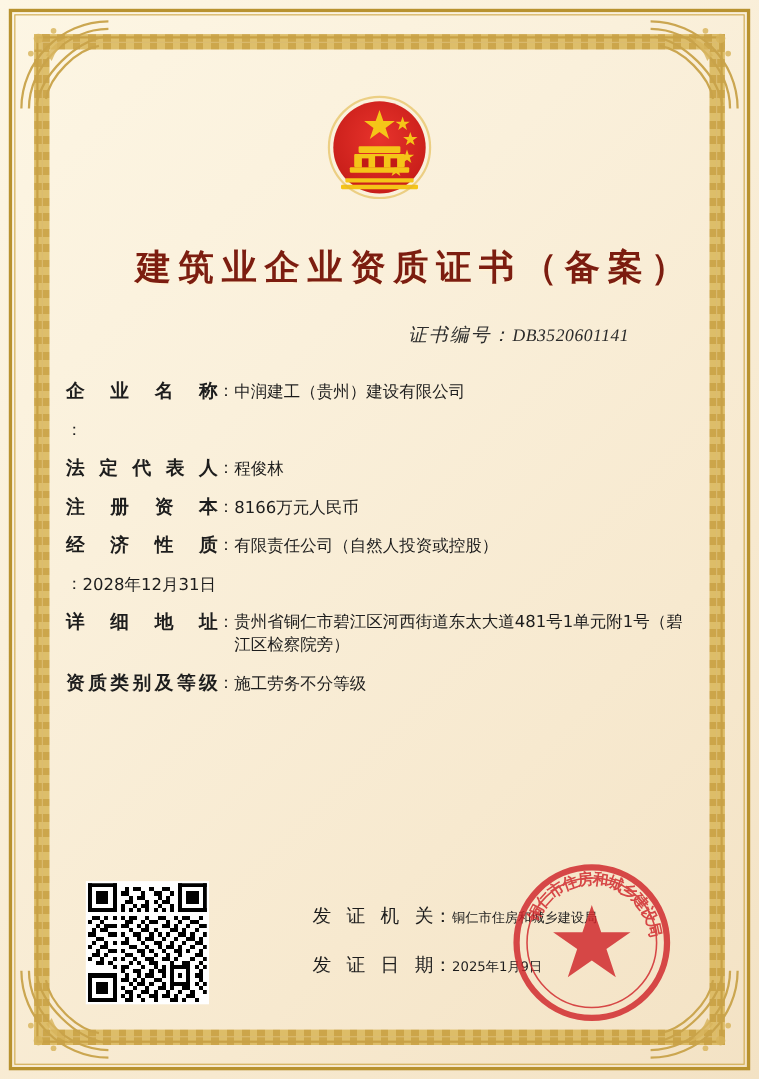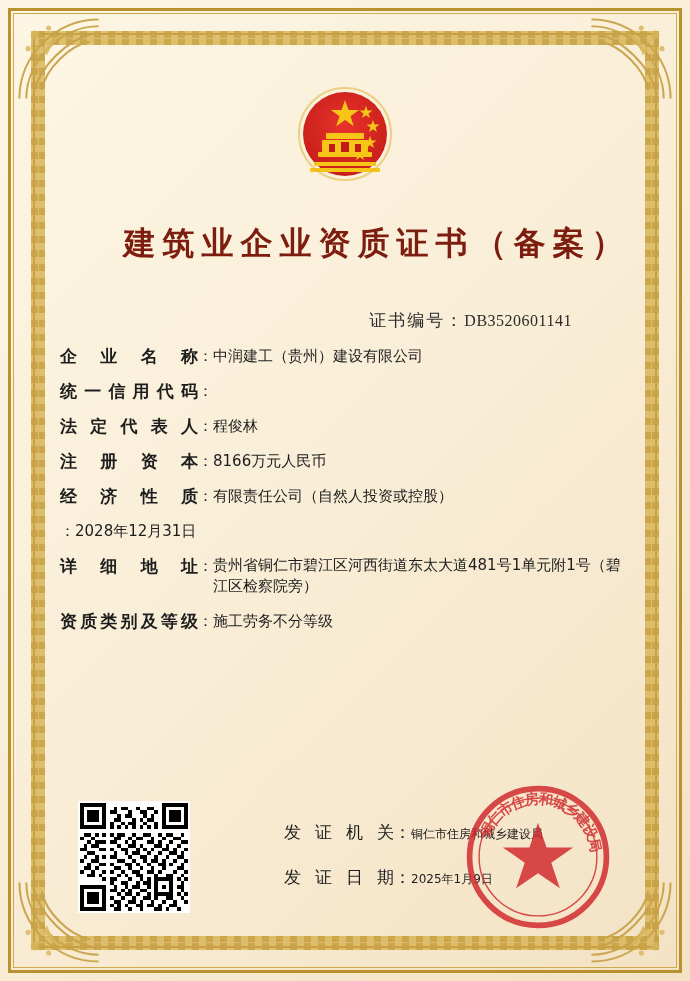--- a/index.html
+++ b/index.html
@@ -92,26 +92,27 @@
     font-size: 32px;
     font-weight: bold;
     letter-spacing: 7px;
     color: #7c1d10;
     text-shadow: 0 1px 0 rgba(255,240,210,.8);
     padding-left: 32px;
   }
 
   .cert-no {
     position: absolute;
-    top: 309px;
+    top: 293px;
     right: 118px;
     font-size: 17px;
     color: #2b2b2b;
     font-family: "DejaVu Sans", sans-serif;
     white-space: nowrap;
+    font-style: italic;
   }
   .cert-no .lab { letter-spacing: 2px; }
   .cert-no .val {
     font-family: "Liberation Serif", serif;
     font-size: 16px;
     letter-spacing: .5px;
   }
 
   
   .fields {
@@ -323,21 +324,20 @@
 
   <div class="fields">
 
     <div class="row">
       <div class="label">企业名称</div>
       <div class="colon">：</div>
       <div class="value">中润建工（贵州）建设有限公司</div>
     </div>
 
     <div class="row">
-      <div class="label">统一信用代码</div>
       <div class="colon">：</div>
     </div>
 
     <div class="row">
       <div class="label">法定代表人</div>
       <div class="colon">：</div>
       <div class="value">程俊林</div>
     </div>
 
     <div class="row">

